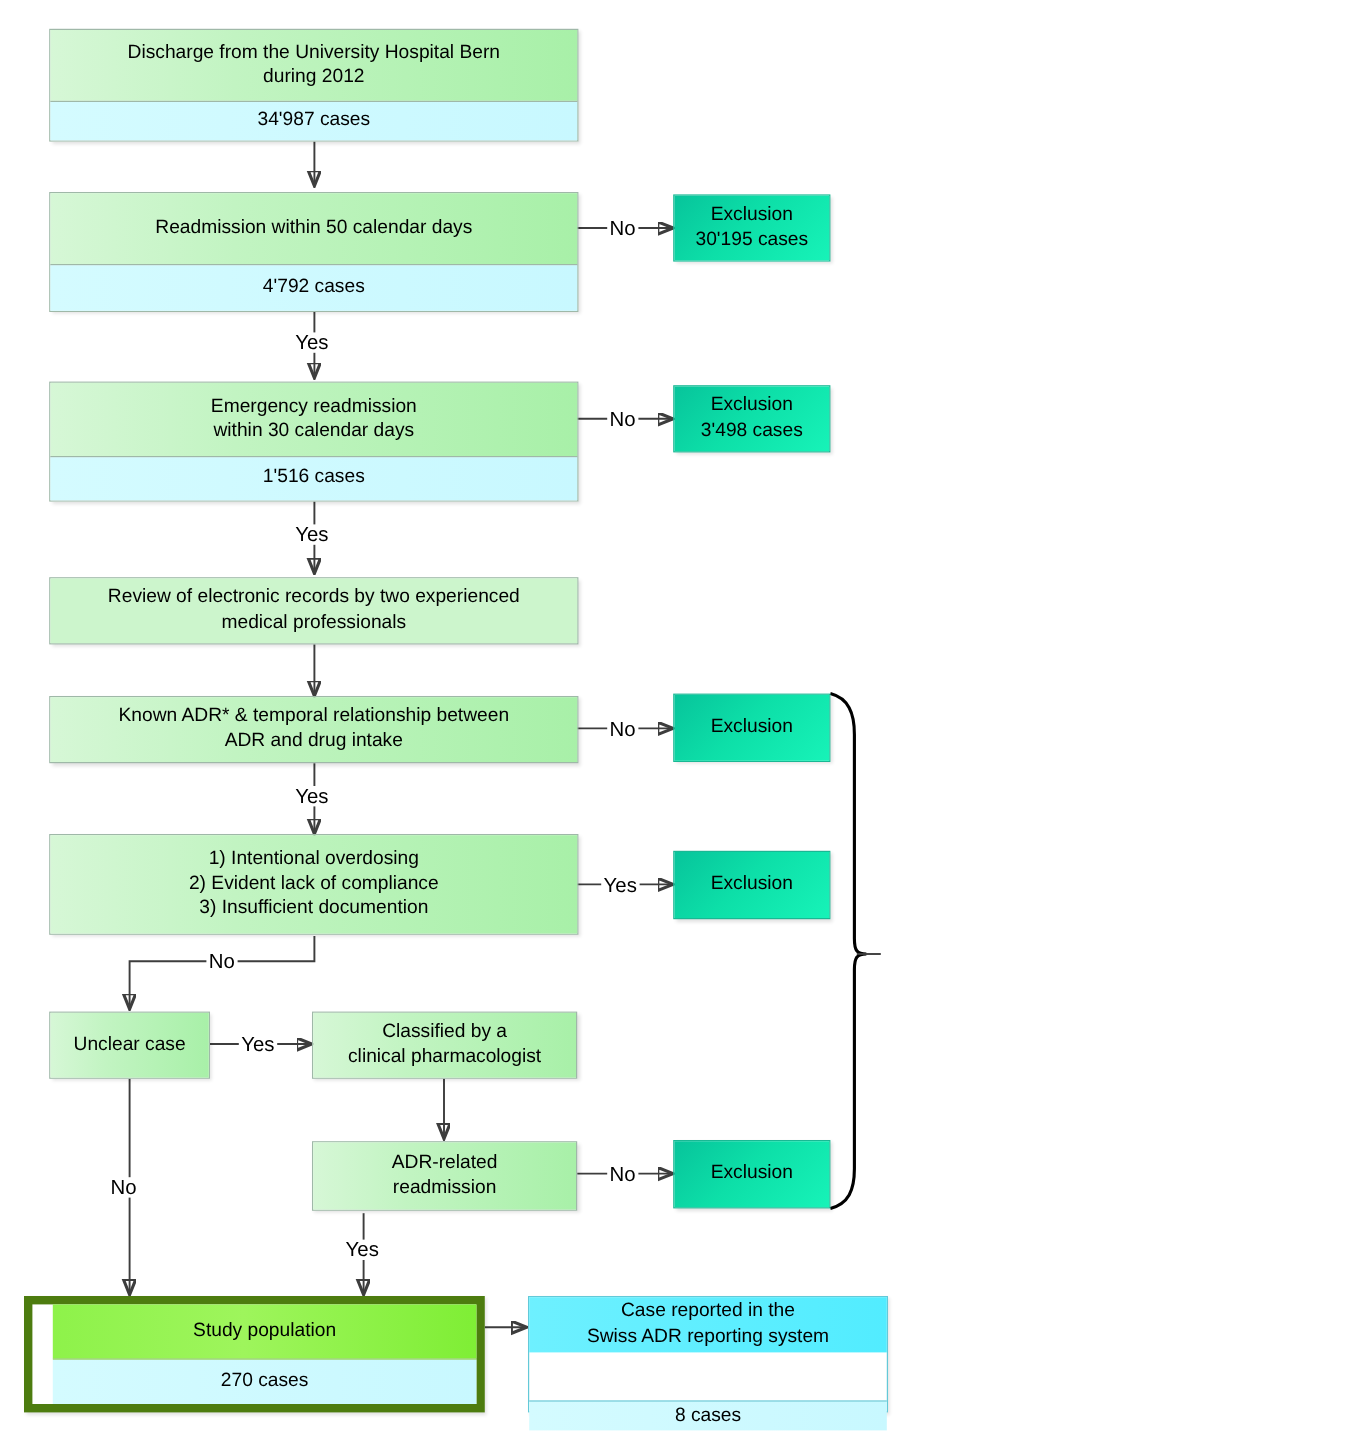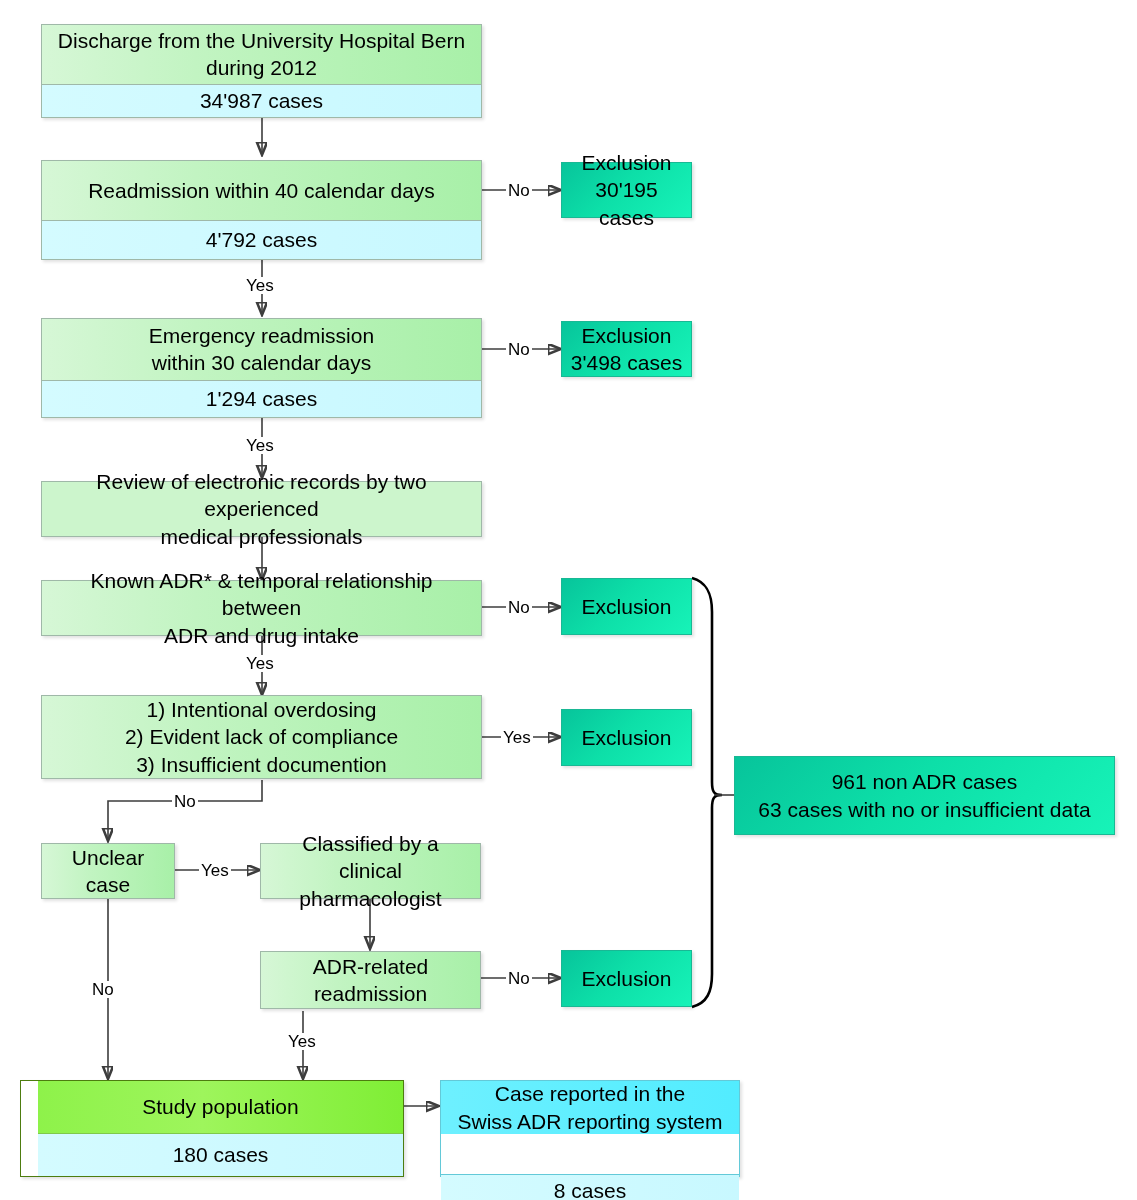--- a/index.html
+++ b/index.html
@@ -23,21 +23,21 @@
     flex-direction:column;
     box-shadow:2px 2px 3px rgba(0,0,0,0.12);
   }
   .seg{
     box-sizing:border-box;
     display:flex;
     align-items:center;
     justify-content:center;
     text-align:center;
     color:#000000;
-    font-size:21px;
+    font-size:16px;
     line-height:1.3;
     padding:2px 6px;
     white-space:pre-line;
   }
   
   .fill-green{
     background:linear-gradient(to right,#d6f7d6 0%,#c2f4c2 35%,#a8f0a8 100%);
   }
   .fill-green-flat{
     background:#ccf5cc;
@@ -50,21 +50,21 @@
     background:linear-gradient(to right,#6ef0ff 0%,#5ceeff 60%,#52ecff 100%);
   }
   .fill-teal{
     background:linear-gradient(135deg,#07c49b 0%,#0ddfa8 45%,#17f3b8 100%);
   }
   .fill-lime{
     background:linear-gradient(to right,#8ef24a 0%,#9ef55c 45%,#7fee35 100%);
   }
   .node.excl{ border:1px solid #19b894; }
   .node.cyanbox{ border:1px solid #63c9d8;gap:40px; }
-  .node.limebox{ border:1px solid #4d7c0f;padding-left:17px; }
+  .node.limebox{ border:7px solid #4d7c0f;padding-left:17px; }
 
   
   .edge-label{
     position:absolute;
     font-size:17px;
     color:#000;
     background:#ffffff;
     padding:0 2px;
     line-height:1;
     white-space:nowrap;
@@ -141,33 +141,33 @@
     <line x1="714" y1="795" x2="734" y2="795" stroke="#000000" stroke-width="2.6"></line>
   </svg>
 
   <div class="node" style="left:41px; top:24px; width:441px; height:94px;">
     <div class="seg fill-green" style="height:60px;">Discharge from the University Hospital Bern
 during 2012</div>
     <div class="seg fill-cyan-light" style="height:34px;">34'987 cases</div>
   </div>
 
   <div class="node" style="left:41px; top:160px; width:441px; height:100px;">
-    <div class="seg fill-green" style="height:60px;">Readmission within 40 calendar days</div>
+    <div class="seg fill-green" style="height:60px;">Readmission within 50 calendar days</div>
     <div class="seg fill-cyan-light" style="height:40px;">4'792 cases</div>
   </div>
 
   <div class="node excl" style="left:561px; top:162px; width:131px; height:56px;">
     <div class="seg fill-teal" style="height:100%;">Exclusion
 30'195 cases</div>
   </div>
 
   <div class="node" style="left:41px; top:318px; width:441px; height:100px;">
     <div class="seg fill-green" style="height:62px;">Emergency readmission
 within 30 calendar days</div>
-    <div class="seg fill-cyan-light" style="height:38px;">1'294 cases</div>
+    <div class="seg fill-cyan-light" style="height:38px;">1'516 cases</div>
   </div>
 
   <div class="node excl" style="left:561px; top:321px; width:131px; height:56px;">
     <div class="seg fill-teal" style="height:100%;">Exclusion
 3'498 cases</div>
   </div>
 
   <div class="node" style="left:41px; top:580px; width:441px; height:56px;">
     <div class="seg fill-green" style="height:100%;">Known ADR* &amp; temporal relationship between
 ADR and drug intake</div>
@@ -203,28 +203,24 @@
 
   <div class="node" style="left:260px; top:951px; width:221px; height:58px;">
     <div class="seg fill-green" style="height:100%;">ADR-related
 readmission</div>
   </div>
 
   <div class="node excl" style="left:561px; top:950px; width:131px; height:57px;">
     <div class="seg fill-teal" style="height:100%;">Exclusion</div>
   </div>
 
-  <div class="node excl" style="left:734px; top:756px; width:381px; height:79px;">
-    <div class="seg fill-teal" style="height:100%;">961 non ADR cases
-63 cases with no or insufficient data</div>
-  </div>
 
   <div class="node limebox" style="left:20px; top:1080px; width:384px; height:97px;">
     <div class="seg fill-lime" style="height:53px;">Study population</div>
-    <div class="seg fill-cyan-light" style="height:44px; border-top:1px solid #7fc94a;">180 cases</div>
+    <div class="seg fill-cyan-light" style="height:44px; border-top:1px solid #7fc94a;">270 cases</div>
   </div>
 
   <div class="node cyanbox" style="left:440px; top:1080px; width:300px; height:97px;">
     <div class="seg fill-cyan-bright" style="height:53px;">Case reported in the
 Swiss ADR reporting system</div>
     <div class="seg fill-cyan-light" style="height:44px; border-top:1px solid #63c9d8;">8 cases</div>
   </div>
 
   <div class="edge-label" style="left:506px; top:182px;">No</div>
 

